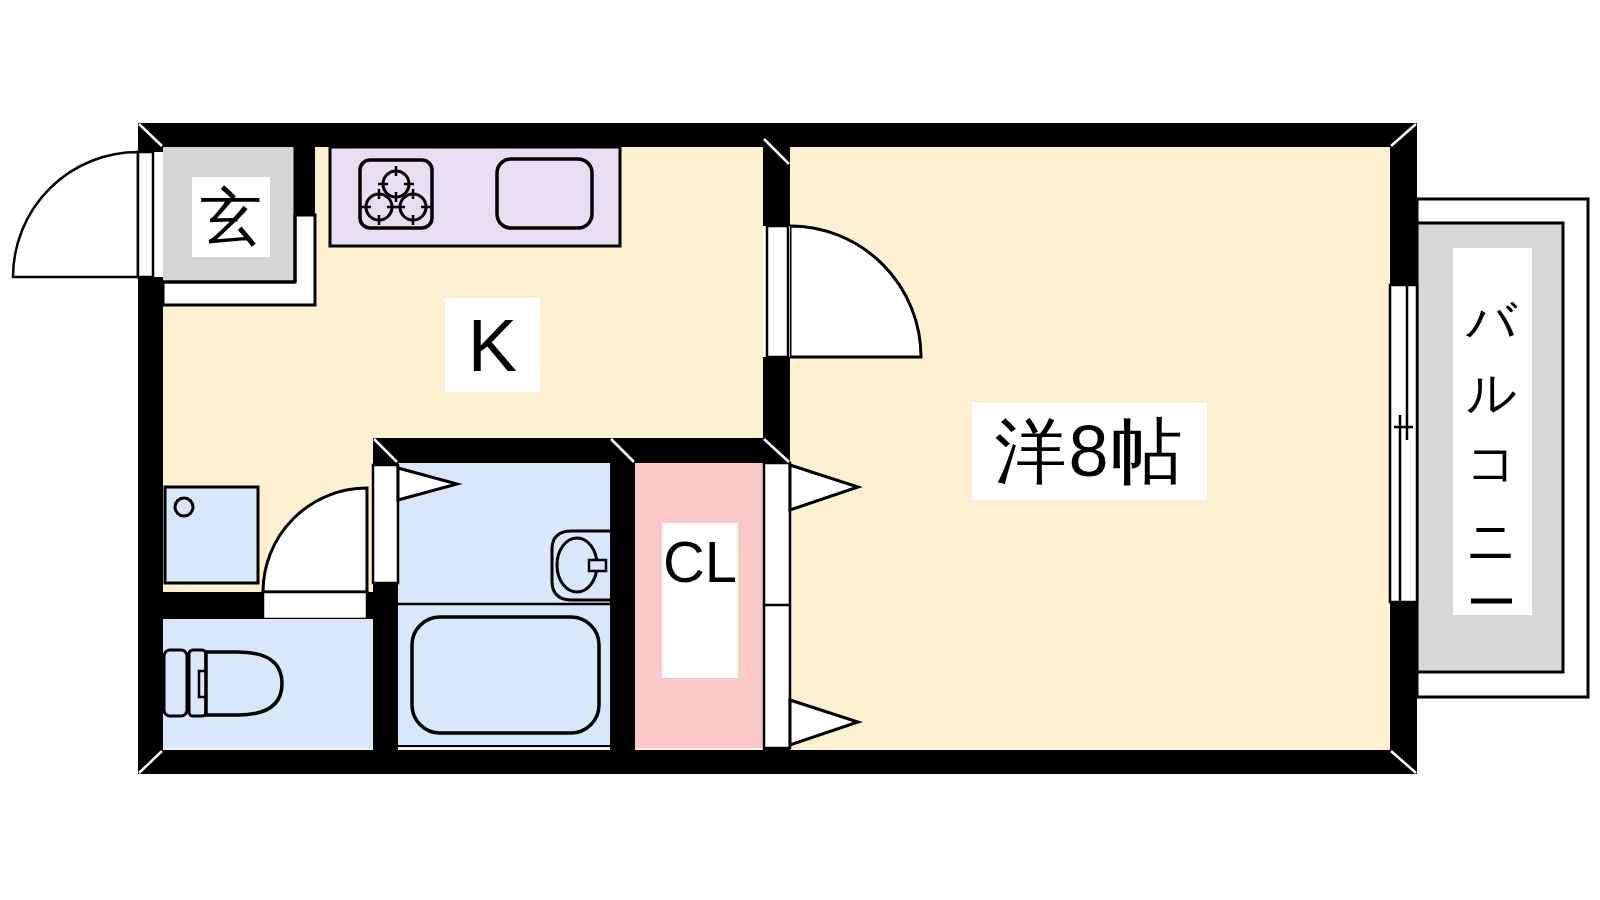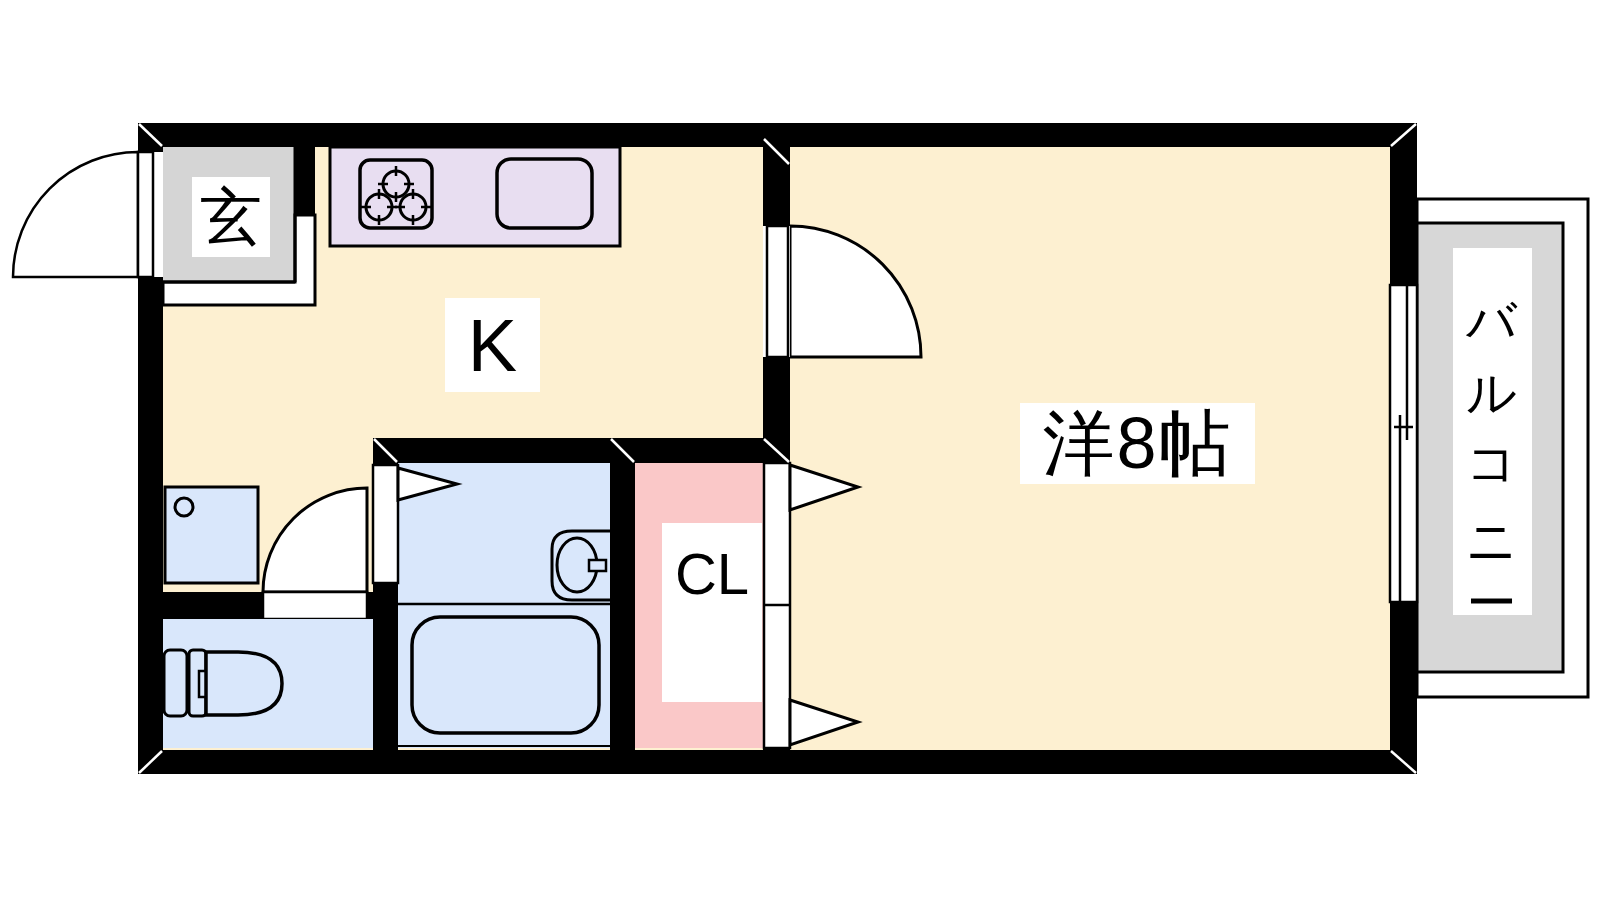--- a/index.html
+++ b/index.html
@@ -21,23 +21,23 @@
   .s{stroke:var(--wall);}
   .w2{stroke-width:2.5;}
   .w3{stroke-width:3;}
   .w35{stroke-width:3.5;}
   .bevel{stroke:var(--white);stroke-width:2.5;}
 
   .label{position:absolute;background:var(--white);color:var(--wall);
          display:flex;align-items:center;justify-content:center;text-align:center;}
   .label-entrance{left:192px;top:177px;width:78px;height:80px;font-size:62px;}
   .label-kitchen{left:445px;top:298px;width:95px;height:94px;font-size:74px;}
-  .label-room{left:972px;top:403px;width:235px;height:81px;font-size:72px;letter-spacing:2px;margin-left:48px;}
+  .label-room{left:972px;top:403px;width:235px;height:97px;font-size:72px;letter-spacing:2px;}
   .label-closet{left:662px;top:523px;width:76px;height:155px;font-size:58px;
-                line-height:77px;word-break:break-all;display:block;padding:12px;}
+                line-height:77px;word-break:break-all;display:block;padding:0;}
   .label-balcony{left:1453px;top:248px;width:79px;height:367px;font-size:50px;
                  writing-mode:vertical-rl;text-orientation:upright;letter-spacing:0.42em;}
 </style>
 </head>
 <body>
 
 <div class="stage">
 <svg width="1600" height="900" viewBox="0 0 1600 900">
 
   <rect x="1417" y="199" width="171" height="498" class="fWhite s w3"></rect>

